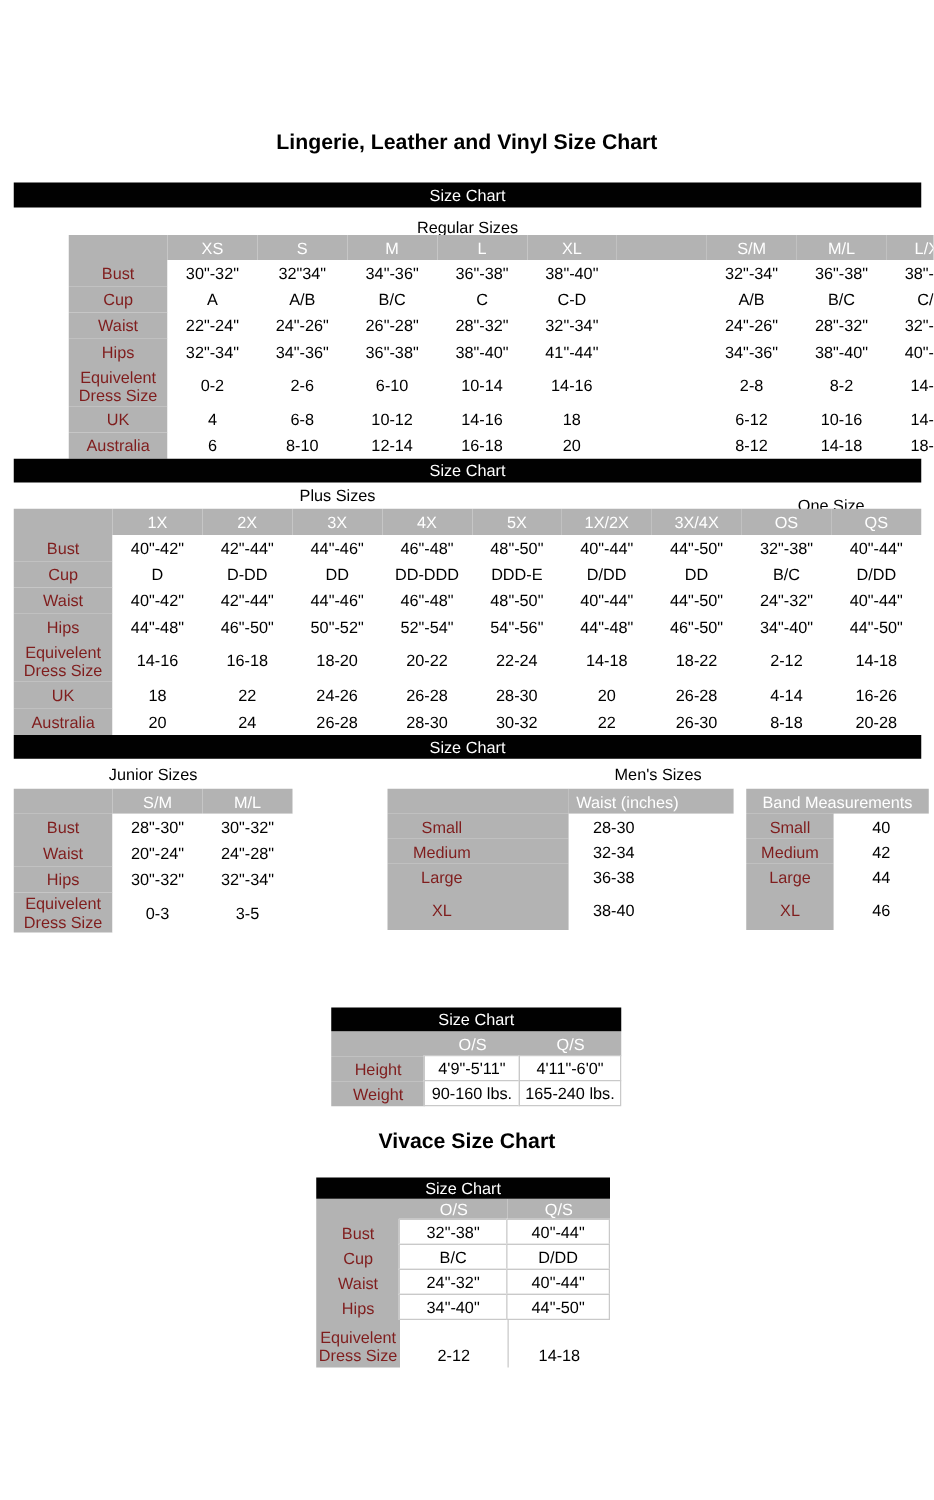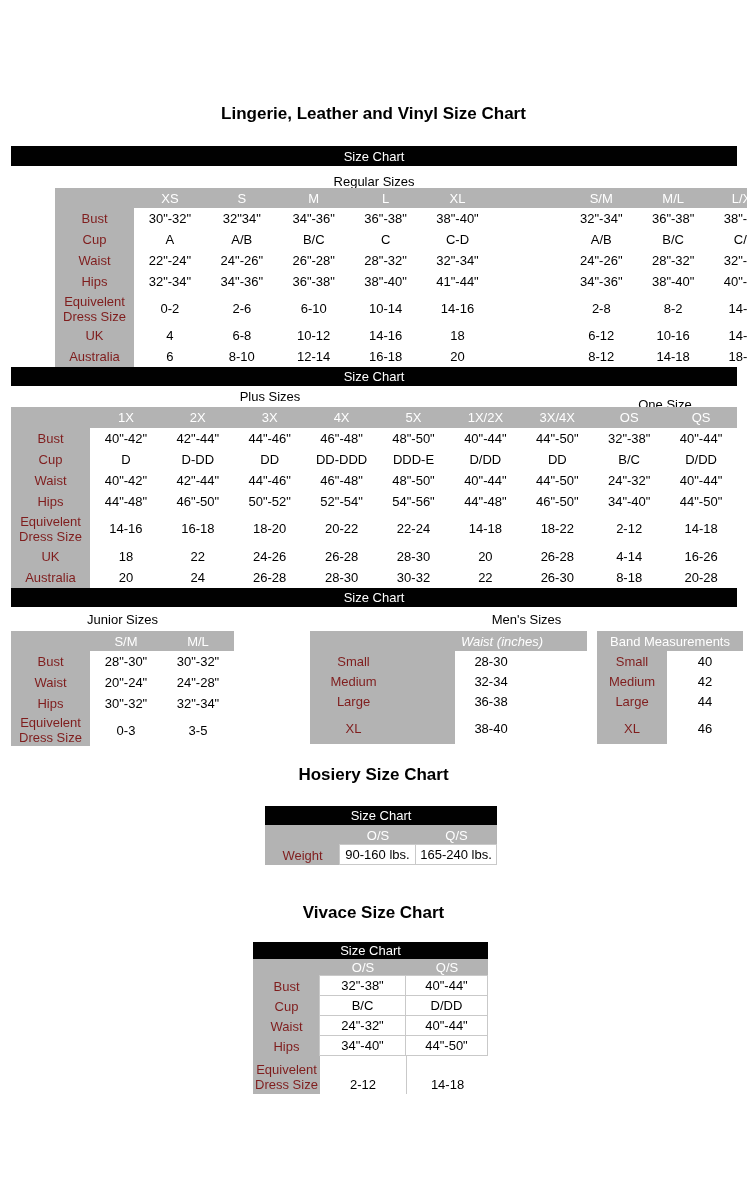--- a/index.html
+++ b/index.html
@@ -25,21 +25,21 @@
   .menrow { grid-template-columns:145px 132px 10px 70px 76px; }
   .hrow   { grid-template-columns:75px 76px 81px; }
   .vrow   { grid-template-columns:67px 86px 82px; }
 
   .cell { display:flex; align-items:center; justify-content:center;
           font-size:13px; text-align:center; line-height:15px; }
   .hdr  { background:#b3b3b3; color:#fff; }
   .lbl  { background:#b3b3b3; color:#7f1d1d; padding:0 2px; }
   .val  { background:#fff; color:#000; }
   .spacer { background:#fff; }
-  .pad30 { padding-right:38px;font-style:italic; }
+  .pad30 { padding-right:38px; }
   .pad60 { padding-right:60px; }
   .bcell { border:1px solid #c9c9c9; margin:-1px 0 0 -1px; }
   .divider { border-left:1px solid #c9c9c9; }
   .flush .cell { align-items:flex-end; padding-bottom:2px; }
 </style>
 </head>
 <body>
 
 <div class="page">
 
@@ -321,33 +321,37 @@
       </div>
       <div class="row menrow" style="height: 32px;">
         <div class="cell lbl pad60">XL</div>
         <div class="cell val pad60">38-40</div>
         <div class="cell spacer"></div>
         <div class="cell lbl">XL</div>
         <div class="cell val">46</div>
       </div>
     </div>
 
-  <div class="big-title" style="top:765px;">Hosiery Size Chart</div>
 
   <div class="wrap" style="top:806px;left:265px;width:232px;">
     <div class="bar-inner" style="height:19px;">
       <span>Size Chart</span>
     </div>
     <div>
         <div class="row hrow" style="height: 20px;">
           <div class="cell hdr"></div>
           <div class="cell hdr">O/S</div>
           <div class="cell hdr">Q/S</div>
         </div>
         <div class="row hrow" style="height: 20px;">
+          <div class="cell lbl">Height</div>
+          <div class="cell val bcell">4'9"-5'11"</div>
+          <div class="cell val bcell">4'11"-6'0"</div>
+        </div>
+        <div class="row hrow" style="height: 20px;">
           <div class="cell lbl">Weight</div>
           <div class="cell val bcell">90-160 lbs.</div>
           <div class="cell val bcell">165-240 lbs.</div>
         </div>
       </div>
   </div>
 
   <div class="big-title" style="top:903px;">Vivace Size Chart</div>
 
   <div class="wrap" style="top:942px;left:253px;width:235px;">

